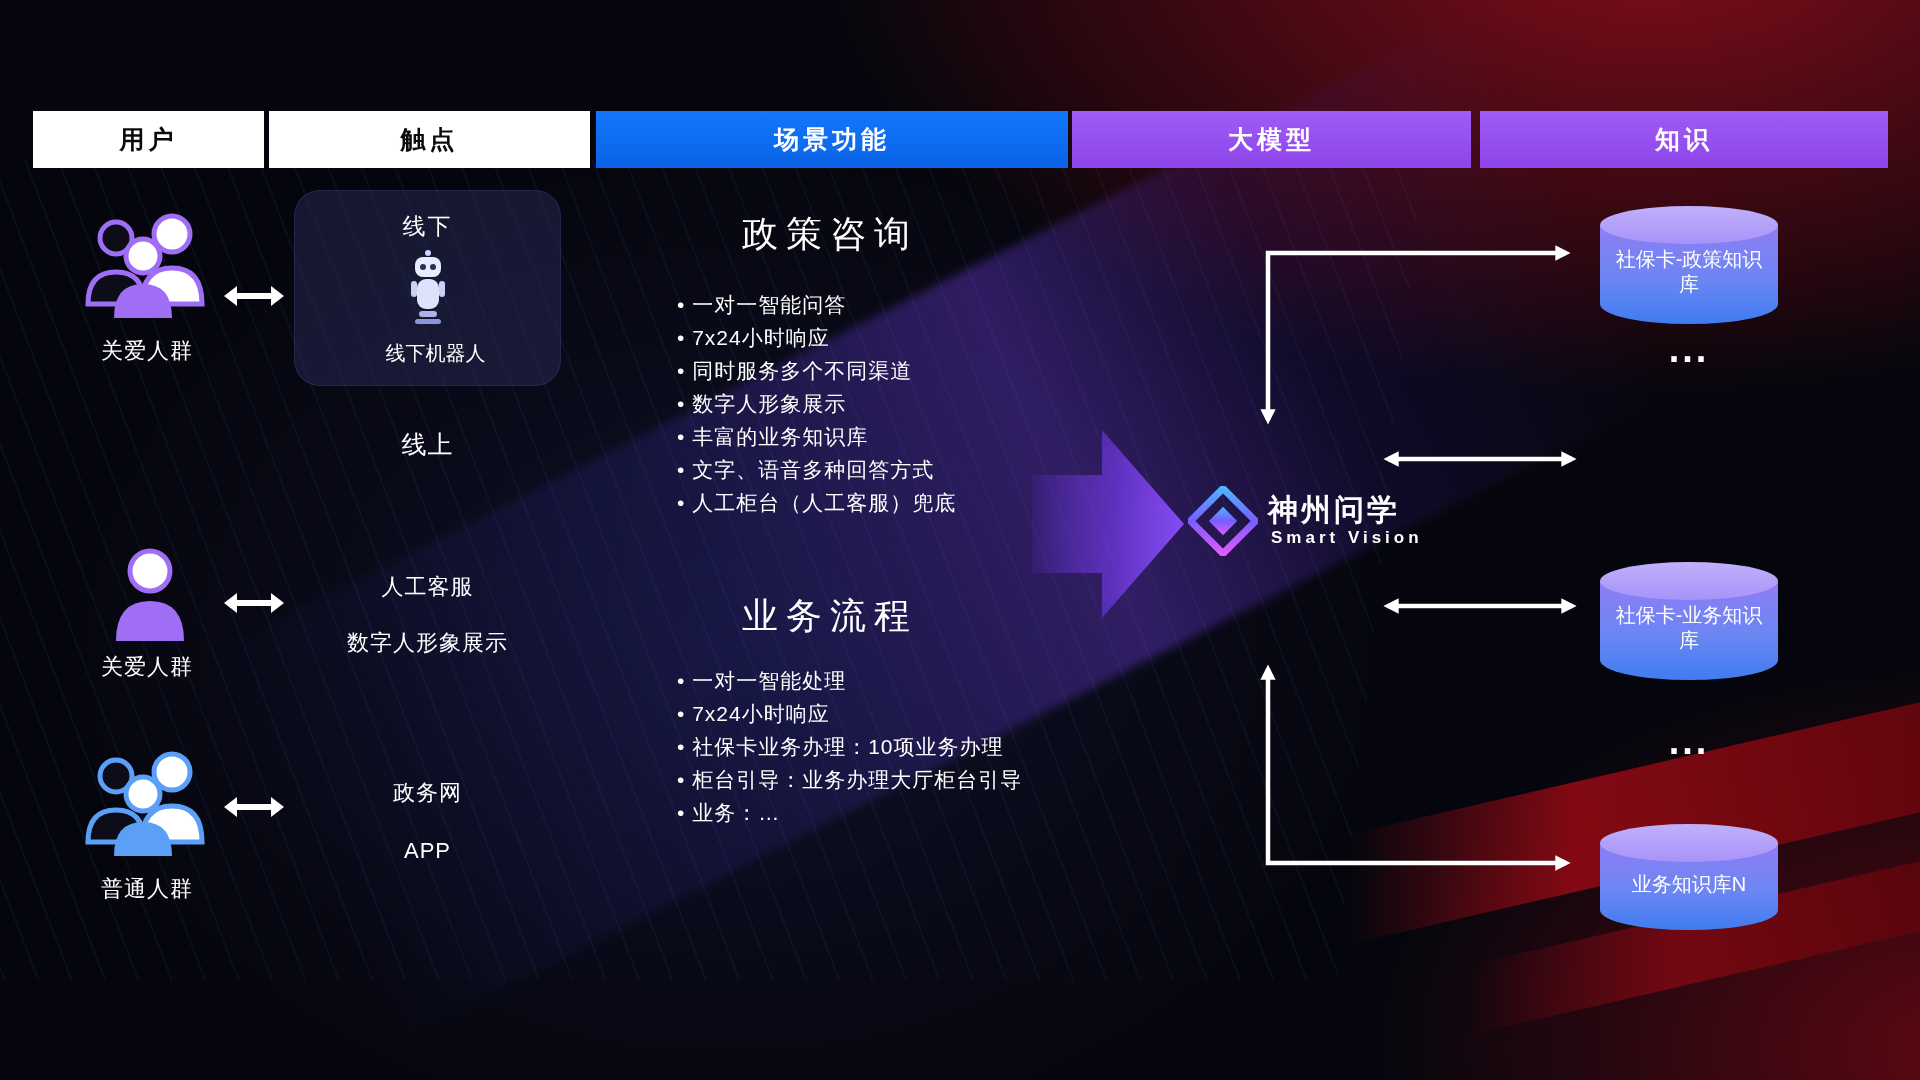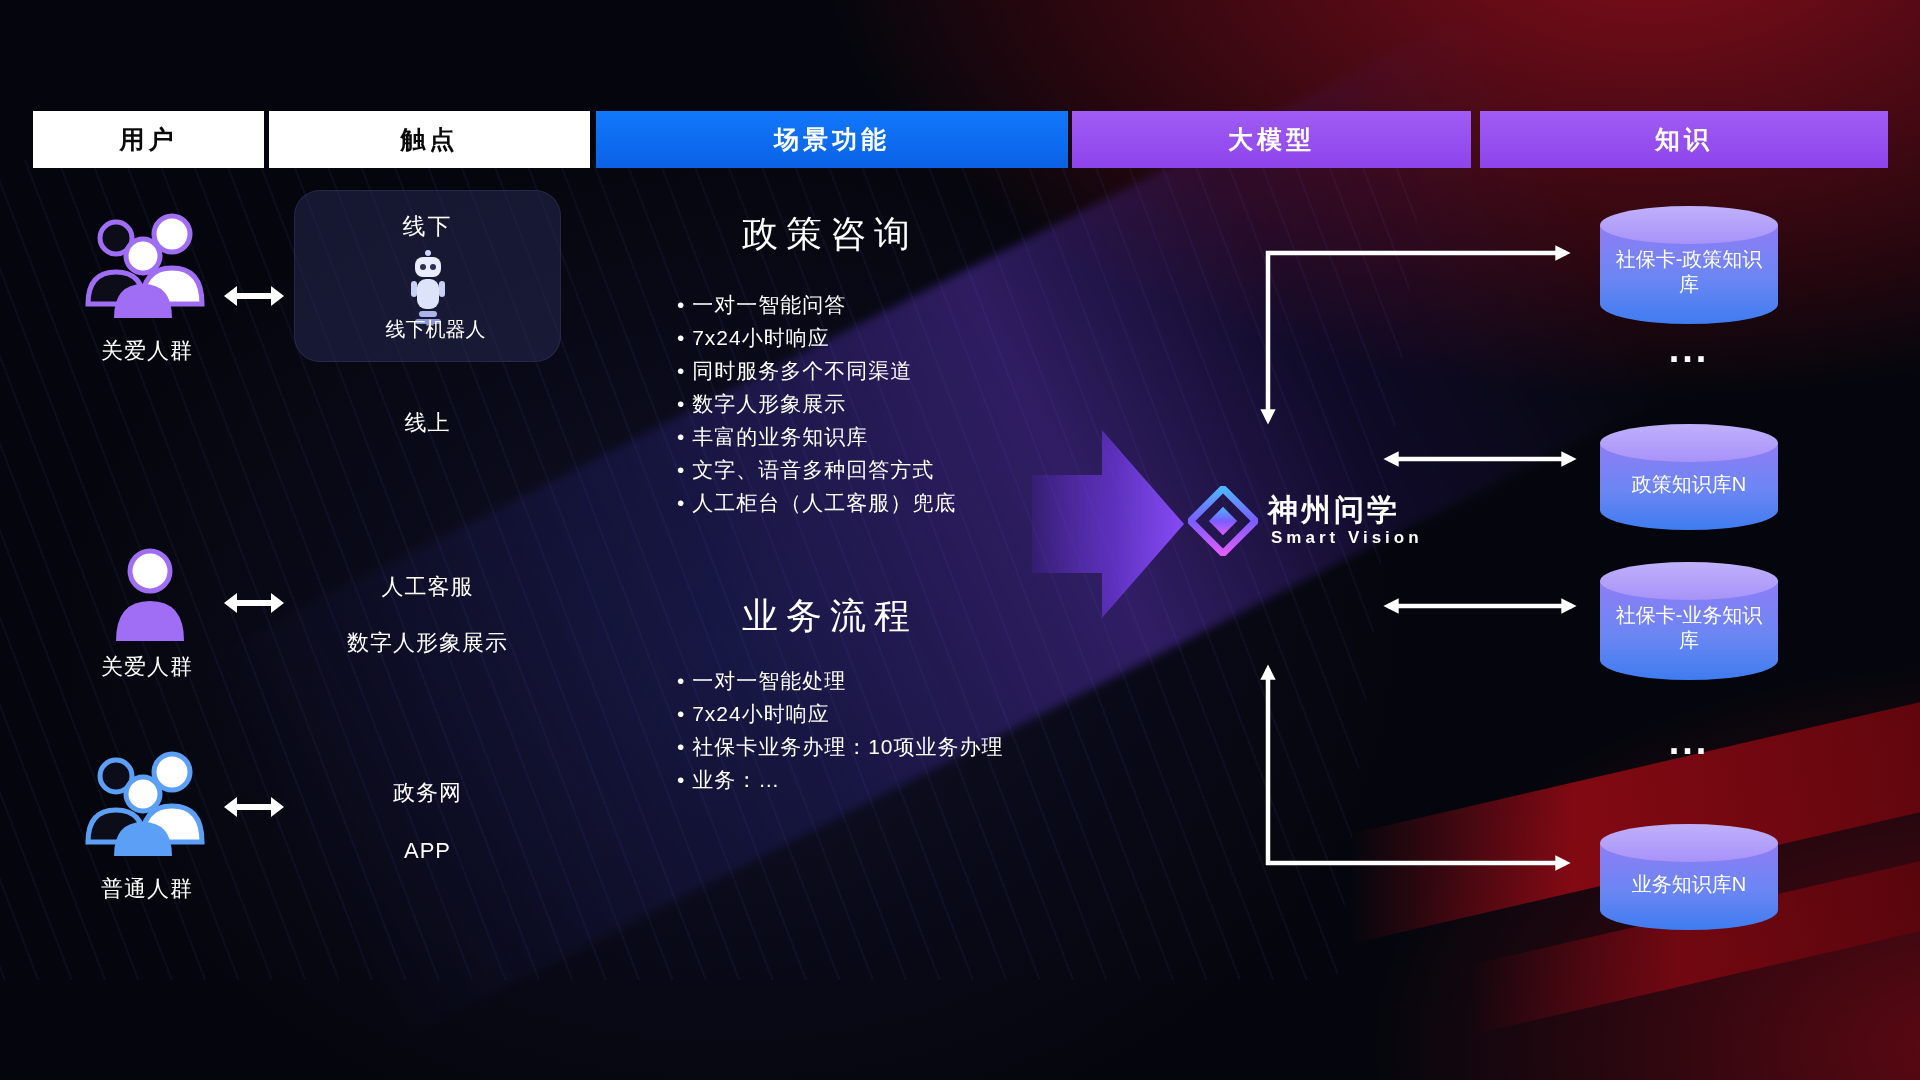--- a/index.html
+++ b/index.html
@@ -40,21 +40,21 @@
   .hdr5 { left:1480px; width:408px; }
 
   
   .uicon { position:absolute; z-index:5; }
   .uicon.purple { color:#a06ef5; }
   .uicon.blue   { color:#5b9ff7; }
   .ulabel { position:absolute; width:150px; text-align:center; color:#fff; font-size:22px; letter-spacing:1px; z-index:5; }
   .parrow { position:absolute; z-index:5; }
 
   
-  .tpanel { position:absolute; left:294px; top:190px; width:267px; height:172px;
+  .tpanel { position:absolute; left:294px; top:190px; width:267px; height:196px;
             background:rgba(40,42,86,.5); border:1px solid rgba(130,130,220,.14); border-radius:26px; z-index:5; }
   .tpanel-title { position:absolute; top:20px; width:100%; text-align:center; font-size:23px; color:#fff; letter-spacing:2px; }
   .tpanel-robot { position:absolute; left:50%; top:56px; transform:translateX(-50%); }
   .tpanel-rlabel{ position:absolute; bottom:18px; width:100%; text-align:center; font-size:20px; color:#fff;padding-left:16px; }
   .tlabel { position:absolute; left:294px; width:267px; text-align:center; color:#fff; font-size:22px; letter-spacing:1px; z-index:5; }
 
   
   .stitle { position:absolute; left:620px; width:420px; text-align:center; font-size:36px; color:#fff; letter-spacing:8px; z-index:5; }
   .bullets { position:absolute; left:677px; color:#fff; font-size:21px; z-index:5; }
   .bullet { line-height:33px; white-space:nowrap; letter-spacing:1px; }
@@ -173,21 +173,21 @@
         <rect x="14" y="32" width="22" height="30" rx="9" fill="#dde3fb"></rect>
         <rect x="8" y="34" width="6" height="16" rx="3" fill="#c9d1f5"></rect>
         <rect x="36" y="34" width="6" height="16" rx="3" fill="#c9d1f5"></rect>
         <rect x="16" y="64" width="18" height="6" rx="3" fill="#aab4e8"></rect>
         <rect x="12" y="72" width="26" height="5" rx="2.5" fill="#8a96d8"></rect>
       </svg>
     </div>
     <div class="tpanel-rlabel">线下机器人</div>
   </div>
 
-  <div class="tlabel" style="top:408px; font-size:22px;">线上</div>
+  <div class="tlabel" style="top:428px; font-size:25px;">线上</div>
   <div class="tlabel" style="top:572px;">人工客服</div>
   <div class="tlabel" style="top:628px;">数字人形象展示</div>
   <div class="tlabel" style="top:778px;">政务网</div>
   <div class="tlabel" style="top:838px;">APP</div>
 
   <div class="stitle" style="top:210px;">政策咨询</div>
   <div class="bullets" style="top:288px;">
     <div class="bullet">一对一智能问答</div>
     <div class="bullet">7x24小时响应</div>
     <div class="bullet">同时服务多个不同渠道</div>
@@ -195,20 +195,21 @@
     <div class="bullet">丰富的业务知识库</div>
     <div class="bullet">文字、语音多种回答方式</div>
     <div class="bullet">人工柜台（人工客服）兜底</div>
   </div>
 
   <div class="stitle" style="top:592px;">业务流程</div>
   <div class="bullets" style="top:664px;">
     <div class="bullet">一对一智能处理</div>
     <div class="bullet">7x24小时响应</div>
     <div class="bullet">社保卡业务办理：10项业务办理</div>
+    <div class="bullet">柜台引导：业务办理大厅柜台引导</div>
     <div class="bullet">业务：…</div>
   </div>
 
   <div class="flow-arrow"></div>
 
   <div class="logo-diamond">
     <svg width="70" height="70" viewBox="0 0 70 70">
       <defs>
         <linearGradient id="dg1" x1="0" y1="0" x2="1" y2="1">
           <stop offset="0" stop-color="#4db5ff"></stop>
@@ -236,25 +237,20 @@
     <line x1="1388" y1="606" x2="1572" y2="606" stroke="#fff" stroke-width="4.5" marker-start="url(#ah)" marker-end="url(#ah)"></line>
     <path d="M1268 669 L1268 863 L1566 863" fill="none" stroke="#fff" stroke-width="4.5" marker-start="url(#ah)" marker-end="url(#ah)"></path>
   </svg>
 
   <div class="cyl cyl1">
     <div class="cyl-top"></div>
     <div class="cyl-body"></div>
     <div class="cyl-label">社保卡-政策知识库</div>
   </div>
   <div class="dots dots1">...</div>
-  <div class="cyl cyl2">
-    <div class="cyl-top"></div>
-    <div class="cyl-body"></div>
-    <div class="cyl-label">政策知识库N</div>
-  </div>
   <div class="cyl cyl3">
     <div class="cyl-top"></div>
     <div class="cyl-body"></div>
     <div class="cyl-label">社保卡-业务知识库</div>
   </div>
   <div class="dots dots2">...</div>
   <div class="cyl cyl4">
     <div class="cyl-top"></div>
     <div class="cyl-body"></div>
     <div class="cyl-label">业务知识库N</div>

